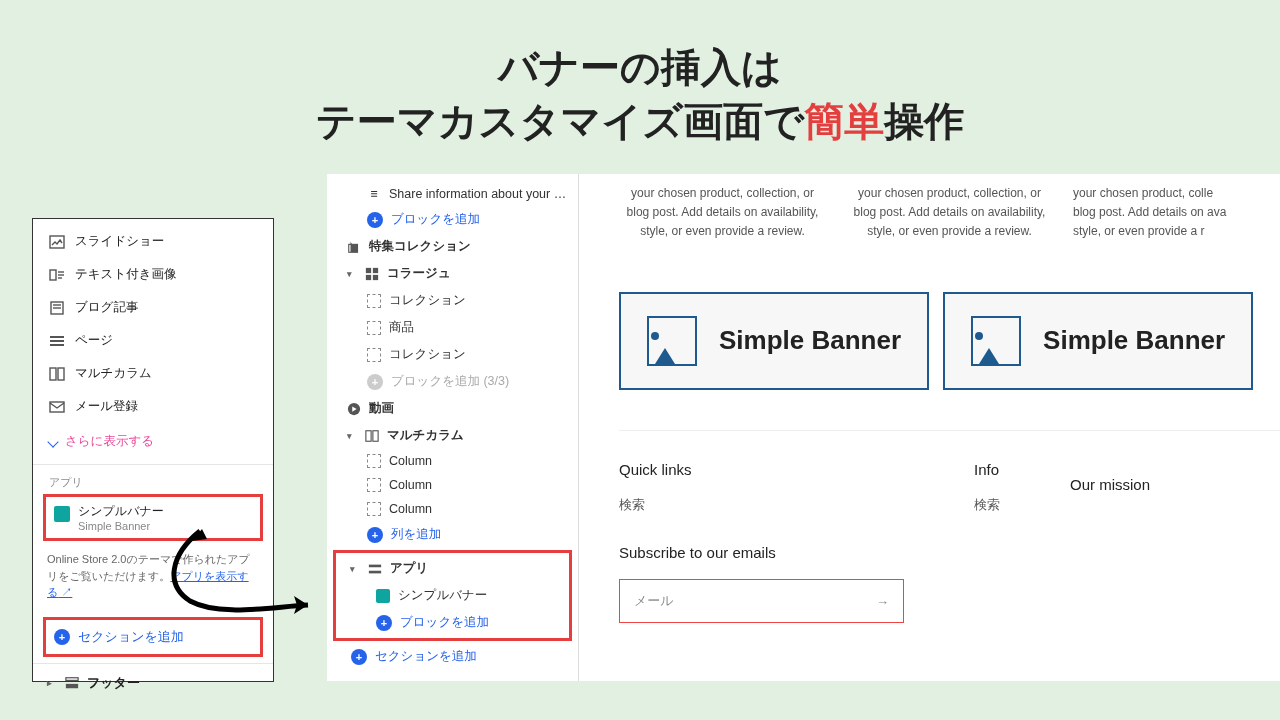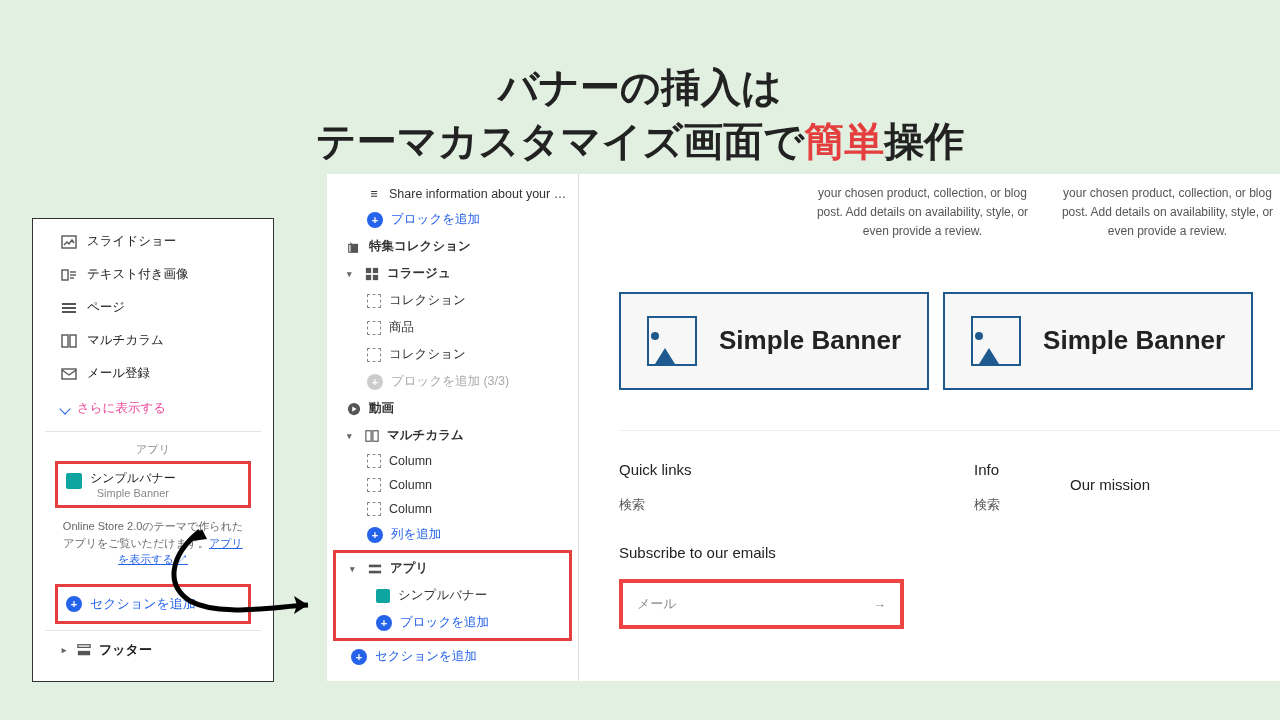--- a/index.html
+++ b/index.html
@@ -1,22 +1,22 @@
 <!DOCTYPE html>
 <html><head>
 <meta charset="utf-8">
 <style>
 * { box-sizing: border-box; margin: 0; padding: 0; }
 body { font-family: -apple-system, "Hiragino Sans", "Hiragino Kaku Gothic ProN", sans-serif; background: #e1f0e1; width: 1280px; height: 720px; overflow: hidden; position: relative; }
-.headline { text-align: center; padding: 60px 20px 20px; font-size: 40px; font-weight: 800; color: #222; line-height: 1.35; }
+.headline { text-align: center; padding: 40px 20px 20px; font-size: 40px; font-weight: 800; color: #222; line-height: 1.35; }
 .headline .accent { color: #e53e3e; }
 .panel { background: #fff; border: 1.5px solid #333; position: absolute; }
 #panel-left { left: 32px; top: 218px; width: 242px; height: 464px; }
 #panel-right { left: 327px; top: 174px; width: 953px; height: 507px; background: #fff; border: none; }
-.sidebar-l { padding: 6px 12px; font-size: 12.5px; color: #222; text-align: center; }
+.sidebar-l { padding: 6px 0; font-size: 12.5px; color: #222; }
 .sidebar-l .item { display: flex; align-items: center; gap: 10px; padding: 8px 16px; cursor: pointer; }
 .sidebar-l .item svg, .sidebar-l .item .ic { width: 16px; height: 16px; flex-shrink: 0; fill: #555; }
 .sidebar-l .hr { height: 1px; background: #e5e5e5; margin: 4px 0; }
 .sidebar-l .subhead { font-size: 11px; color: #888; padding: 6px 16px 4px; }
 .sidebar-l .show-more { color: #ec4899; display: flex; align-items: center; gap: 8px; padding: 10px 16px; }
 .sidebar-l .app-block { margin: 0 10px; }
 .sidebar-l .app-card { border: 3px solid #e53e3e; padding: 6px 8px; display: flex; gap: 8px; align-items: flex-start; }
 .sidebar-l .app-card .ic { width: 16px; height: 16px; background: #0ea5a0; border-radius: 2px; flex-shrink: 0; margin-top: 3px; }
 .sidebar-l .app-card .tx { font-size: 12px; }
 .sidebar-l .app-card .sub { font-size: 11px; color: #888; }
@@ -47,21 +47,21 @@
 .preview .banner { border: 2px solid #1e5a8e; padding: 22px 26px; display: flex; align-items: center; gap: 22px; background: #f7f7f7; }
 .preview .banner .img-ph { width: 50px; height: 50px; border: 2px solid #1e5a8e; display: flex; align-items: flex-end; }
 .preview .banner .img-ph::before { content: ""; width: 0; height: 0; border-style: solid; border-width: 0 10px 16px 10px; border-color: transparent transparent #1e5a8e transparent; margin-left: 6px; }
 .preview .banner .img-ph::after { content: ""; width: 8px; height: 8px; border-radius: 50%; background: #1e5a8e; position: relative; top: -24px; left: -24px; }
 .preview .banner .txt { font-size: 26px; font-weight: 700; color: #222; white-space: nowrap; }
 .preview .foot { display: flex; gap: 70px; font-size: 13px; padding-top: 30px; border-top: 1px solid #eee; }
 .preview .foot .col h4 { font-size: 15px; font-weight: 500; margin-bottom: 18px; color: #222; }
 .preview .foot .col .lk { color: #555; font-size: 13px; }
 .preview .subscribe { margin-top: 30px; }
 .preview .subscribe h4 { font-size: 15px; font-weight: 500; margin-bottom: 16px; }
-.preview .subscribe .field { border: 4px solid #ef4444; width: 285px; padding: 12px 14px; display: flex; justify-content: space-between; align-items: center; color: #888; font-size: 13px; text-align: center; }
+.preview .subscribe .field { border: 1px solid #ef4444; width: 285px; padding: 12px 14px; display: flex; justify-content: space-between; align-items: center; color: #888; font-size: 13px; text-align: center; }
 
 .arrow { position: absolute; pointer-events: none; }
 #arrow1 { left: 160px; top: 525px; width: 160px; height: 95px; }
 </style>
 </head>
 <body>
 
 <div class="headline">
   <span>バナーの挿入は</span><br>
   <span>テーマカスタマイズ画面で</span><span class="accent">簡単</span><span>操作</span>
@@ -77,20 +77,28 @@
       <span>スライドショー</span>
     </div>
     <div class="item">
       <svg class="ic" viewBox="0 0 16 16">
           <rect x="1" y="3" width="6" height="10" fill="none" stroke="#555" stroke-width="1.4"></rect>
           <line x1="9" y1="5" x2="15" y2="5" stroke="#555" stroke-width="1.4"></line>
           <line x1="9" y1="8" x2="15" y2="8" stroke="#555" stroke-width="1.4"></line>
           <line x1="9" y1="11" x2="13" y2="11" stroke="#555" stroke-width="1.4"></line>
         </svg>
       <span>テキスト付き画像</span>
+    </div>
+    <div class="item">
+      <svg class="ic" viewBox="0 0 16 16">
+          <rect x="2" y="2" width="12" height="12" fill="none" stroke="#555" stroke-width="1.4"></rect>
+          <line x1="4" y1="5" x2="12" y2="5" stroke="#555" stroke-width="1.4"></line>
+          <line x1="4" y1="8" x2="12" y2="8" stroke="#555" stroke-width="1.4"></line>
+        </svg>
+      <span>ブログ記事</span>
     </div>
     <div class="item">
       <svg class="ic" viewBox="0 0 16 16">
           <rect x="1" y="3" width="14" height="2" fill="#555"></rect>
           <rect x="1" y="7" width="14" height="2" fill="#555"></rect>
           <rect x="1" y="11" width="14" height="2" fill="#555"></rect>
         </svg>
       <span>ページ</span>
     </div>
     <div class="item">
@@ -247,20 +255,23 @@
     <div class="row blue" style="padding-left:24px">
         <span class="plus-circle">+</span>
         <span>セクションを追加</span>
       </div>
   </div>
 
   <div class="preview">
     <div class="cards">
       <div class="c">your chosen product, collection, or blog post. Add details on availability, style, or even provide a review.</div>
       <div class="c">your chosen product, collection, or blog post. Add details on availability, style, or even provide a review.</div>
+      <div class="c" style="white-space:pre-line;text-align:left">your chosen product, colle
+blog post. Add details on ava
+style, or even provide a r</div>
     </div>
     <div class="banners">
       <div class="banner">
         <div class="img-ph"></div>
         <div class="txt">Simple Banner</div>
       </div>
       <div class="banner">
         <div class="img-ph"></div>
         <div class="txt">Simple Banner</div>
       </div>

